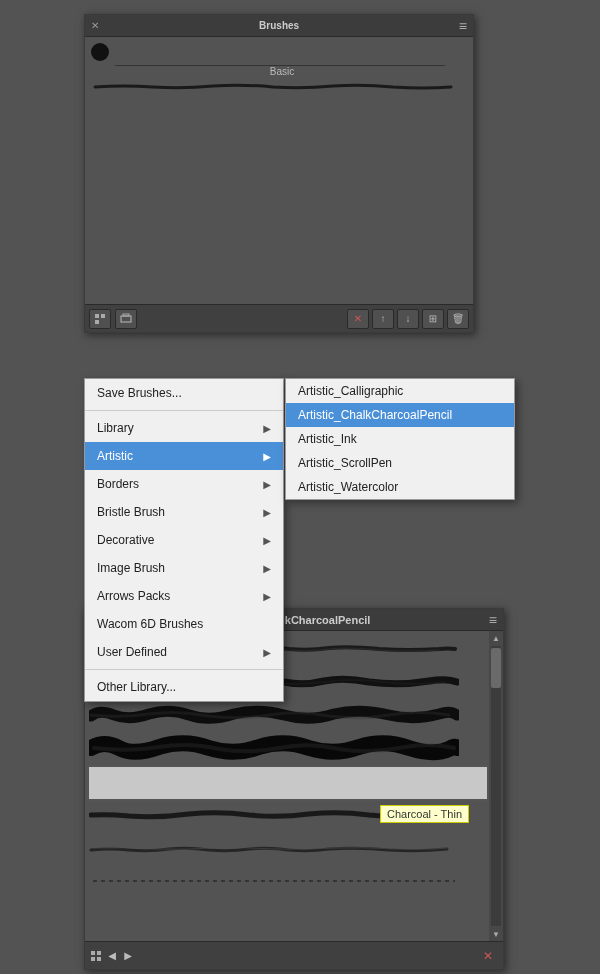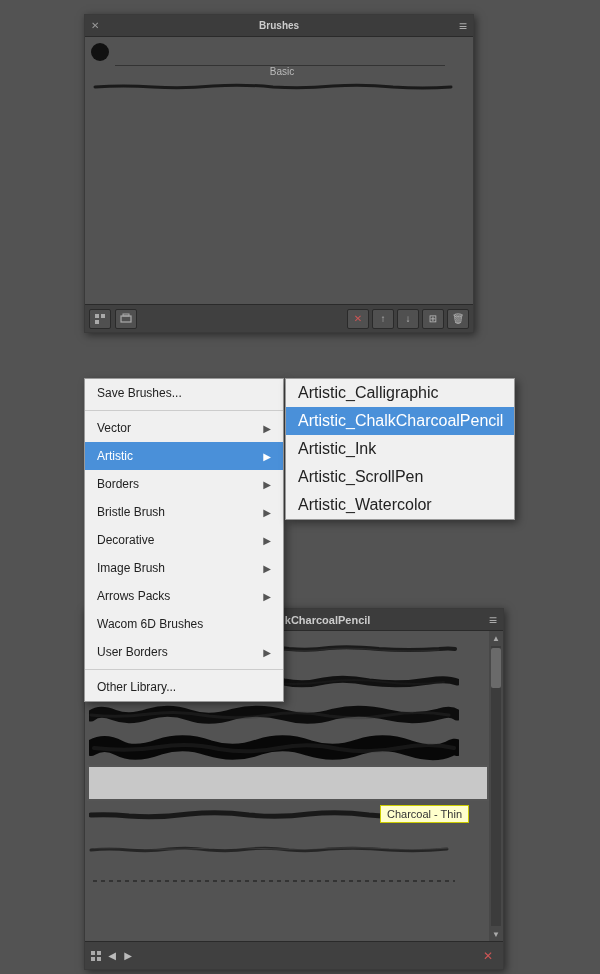--- a/index.html
+++ b/index.html
@@ -137,21 +137,21 @@
       top: 378px;
       left: 285px;
       width: 230px;
       background: #f0f0f0;
       border: 1px solid #999;
       box-shadow: 3px 3px 8px rgba(0,0,0,0.4);
       z-index: 101;
     }
     .submenu-item {
       padding: 5px 12px;
-      font-size: 16px;
+      font-size: 12px;
       color: #222;
       cursor: pointer;
       white-space: nowrap;
     }
     .submenu-item.active {
       background: #4a90d9;
       color: white;
     }
 
     
@@ -320,21 +320,21 @@
     </div>
   </div>
 </div>
 
 <div class="context-menu">
   <div class="menu-item">
     <span>Save Brushes...</span>
   </div>
   <div class="menu-divider"></div>
   <div class="menu-item">
-    <span>Vector</span>
+    <span>Library</span>
     <span class="menu-arrow">▶</span>
   </div>
   <div class="menu-item highlighted">
     <span>Artistic</span>
     <span class="menu-arrow">▶</span>
   </div>
   <div class="menu-item">
     <span>Borders</span>
     <span class="menu-arrow">▶</span>
   </div>
@@ -351,21 +351,21 @@
     <span class="menu-arrow">▶</span>
   </div>
   <div class="menu-item">
     <span>Arrows Packs</span>
     <span class="menu-arrow">▶</span>
   </div>
   <div class="menu-item">
     <span>Wacom 6D Brushes</span>
   </div>
   <div class="menu-item">
-    <span>User Borders</span>
+    <span>User Defined</span>
     <span class="menu-arrow">▶</span>
   </div>
   <div class="menu-divider"></div>
   <div class="menu-item">
     <span>Other Library...</span>
   </div>
 </div>
 
 <div class="submenu">
   <div class="submenu-item">

